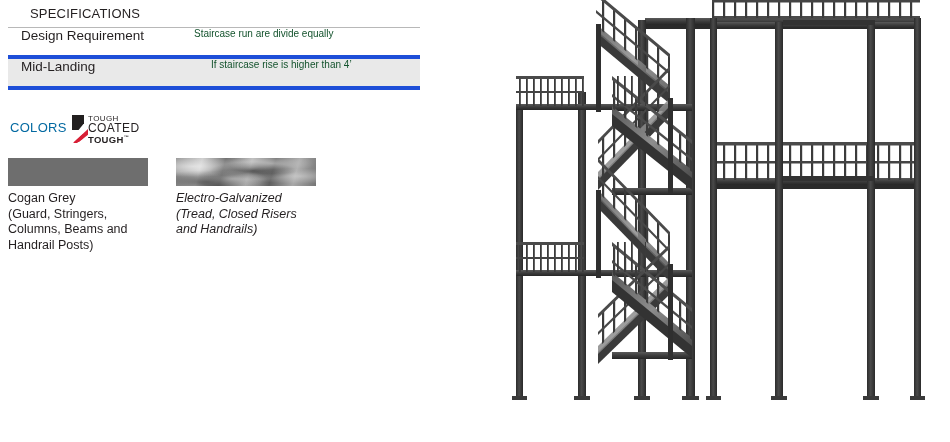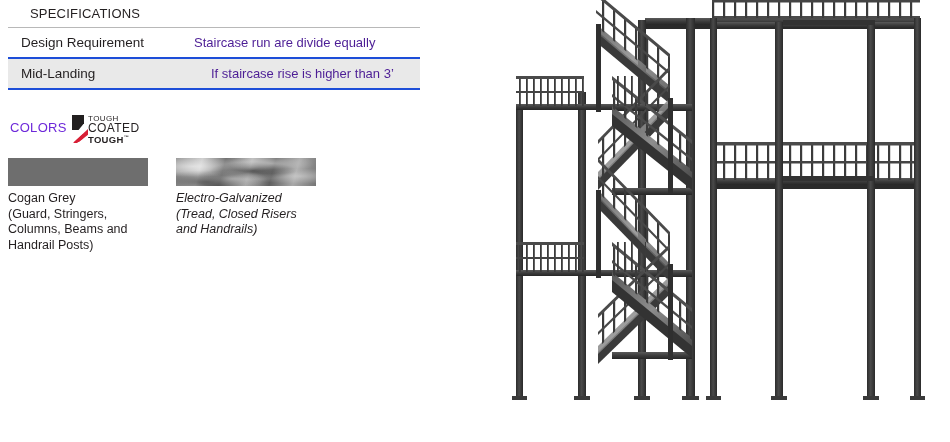--- a/index.html
+++ b/index.html
@@ -40,44 +40,43 @@
     height: 1px;
     background: #b8b8b8;
   }
   .spec-table {
     position: absolute;
     left: 8px; top: 28px;
     width: 412px;
   }
   .spec-row {
     display: flex;
-    align-items: center;
     height: 31px;
-    border-bottom: 2px solid #1d4ed8;
+    border-bottom: 4px solid #1d4ed8;
   }
   .spec-row.alt { background: #e9e9e9; gap: 17px; }
   .spec-cell-label {
     width: 186px;
     padding-left: 13px;
     font-size: 13.5px;
     color: #231f20;
   }
   .spec-cell-value {
     flex: 1;
-    font-size: 13px;
-    color: #4c1d95;
+    font-size: 10px;
+    color: #14532d;
   }
 
   
   .colors-label {
     position: absolute;
     left: 10px; top: 120px;
     font-size: 13px;
     letter-spacing: 0.3px;
-    color: #6d28d9;
+    color: #0369a1;
   }
   .pct-logo {
     position: absolute;
     left: 72px; top: 114px;
     width: 62px;
     height: 30px;
   }
   .pct-logo .pct-mark {
     position: absolute;
     left: 0; top: 1px;
@@ -156,21 +155,21 @@
     <div class="spec-title">SPECIFICATIONS</div>
     <div class="spec-rule"></div>
 
     <div class="spec-table">
       <div class="spec-row">
         <div class="spec-cell-label">Design Requirement</div>
         <div class="spec-cell-value">Staircase run are divide equally</div>
       </div>
       <div class="spec-row alt">
         <div class="spec-cell-label">Mid-Landing</div>
-        <div class="spec-cell-value">If staircase rise is higher than 3’</div>
+        <div class="spec-cell-value">If staircase rise is higher than 4’</div>
       </div>
     </div>
 
     <div class="colors-label">COLORS</div>
 
     <div class="pct-logo">
       <span class="pct-mark"></span>
       <span class="pct-swoosh"></span>
       <span class="pct-swoosh2"></span>
       <span class="pct-text">

